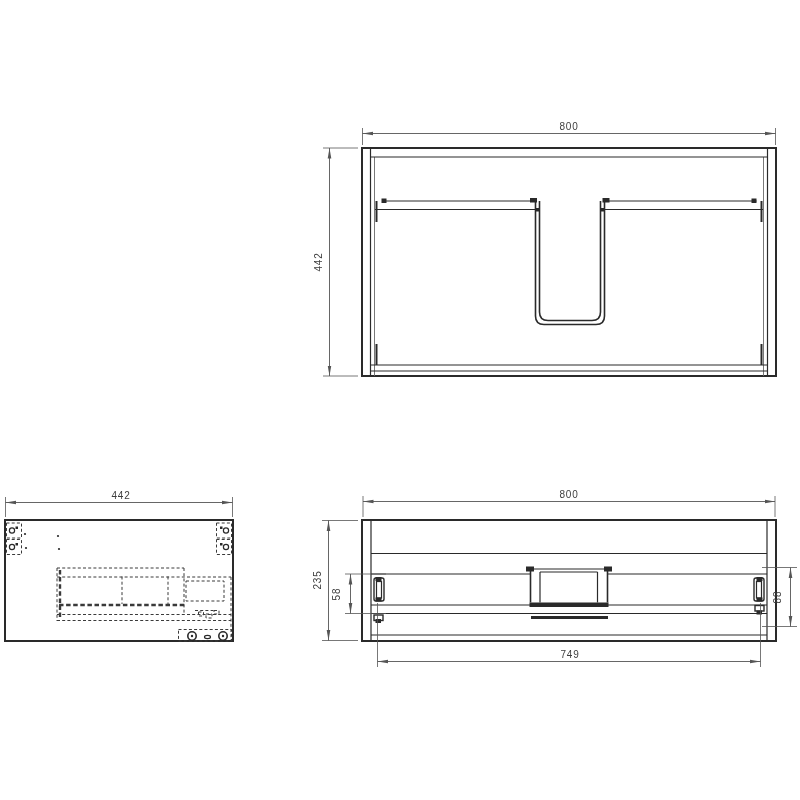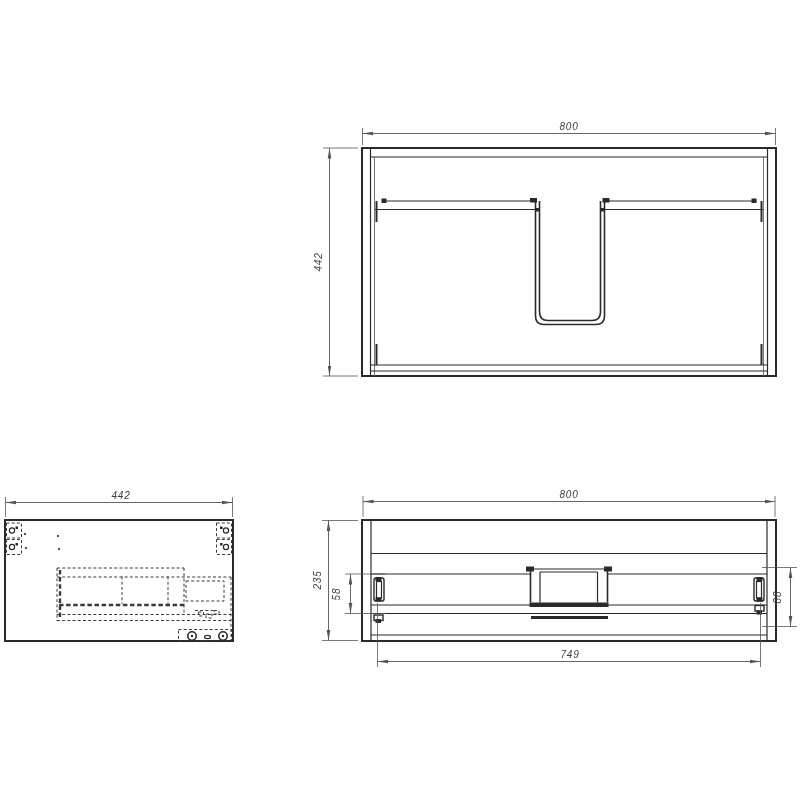--- a/index.html
+++ b/index.html
@@ -3,21 +3,21 @@
 <meta charset="utf-8">
 <style>
   :root{
     --bg:#ffffff;
     --line:#2a2a2a;
     --hid:#3a3a3a;
     --dim:#555555;
     --txt:#3d3d3d;
   }
   html,body{margin:0;padding:0;background:var(--bg);}
-  .stage{width:800px;height:800px;position:relative;background:var(--bg);overflow:hidden;font-style:italic;}
+  .stage{width:800px;height:800px;position:relative;background:var(--bg);overflow:hidden;}
   svg{display:block;}
   .obj{stroke:var(--line);stroke-width:1.2;fill:none;}
   .objm{stroke:var(--line);stroke-width:1.6;fill:none;}
   .obj2{stroke:var(--line);stroke-width:2;fill:none;}
   .obj3{stroke:var(--line);stroke-width:3;fill:none;}
   .objF{fill:var(--line);stroke:none;}
   .objW{stroke:var(--line);stroke-width:1.4;fill:var(--bg);}
   .thin{stroke:#6a6a6a;stroke-width:0.9;fill:none;}
   .hid{stroke:var(--hid);stroke-width:1;fill:none;stroke-dasharray:3 2.2;}
   .hid2{stroke:var(--hid);stroke-width:2.4;fill:none;stroke-dasharray:4.5 2.6;}

